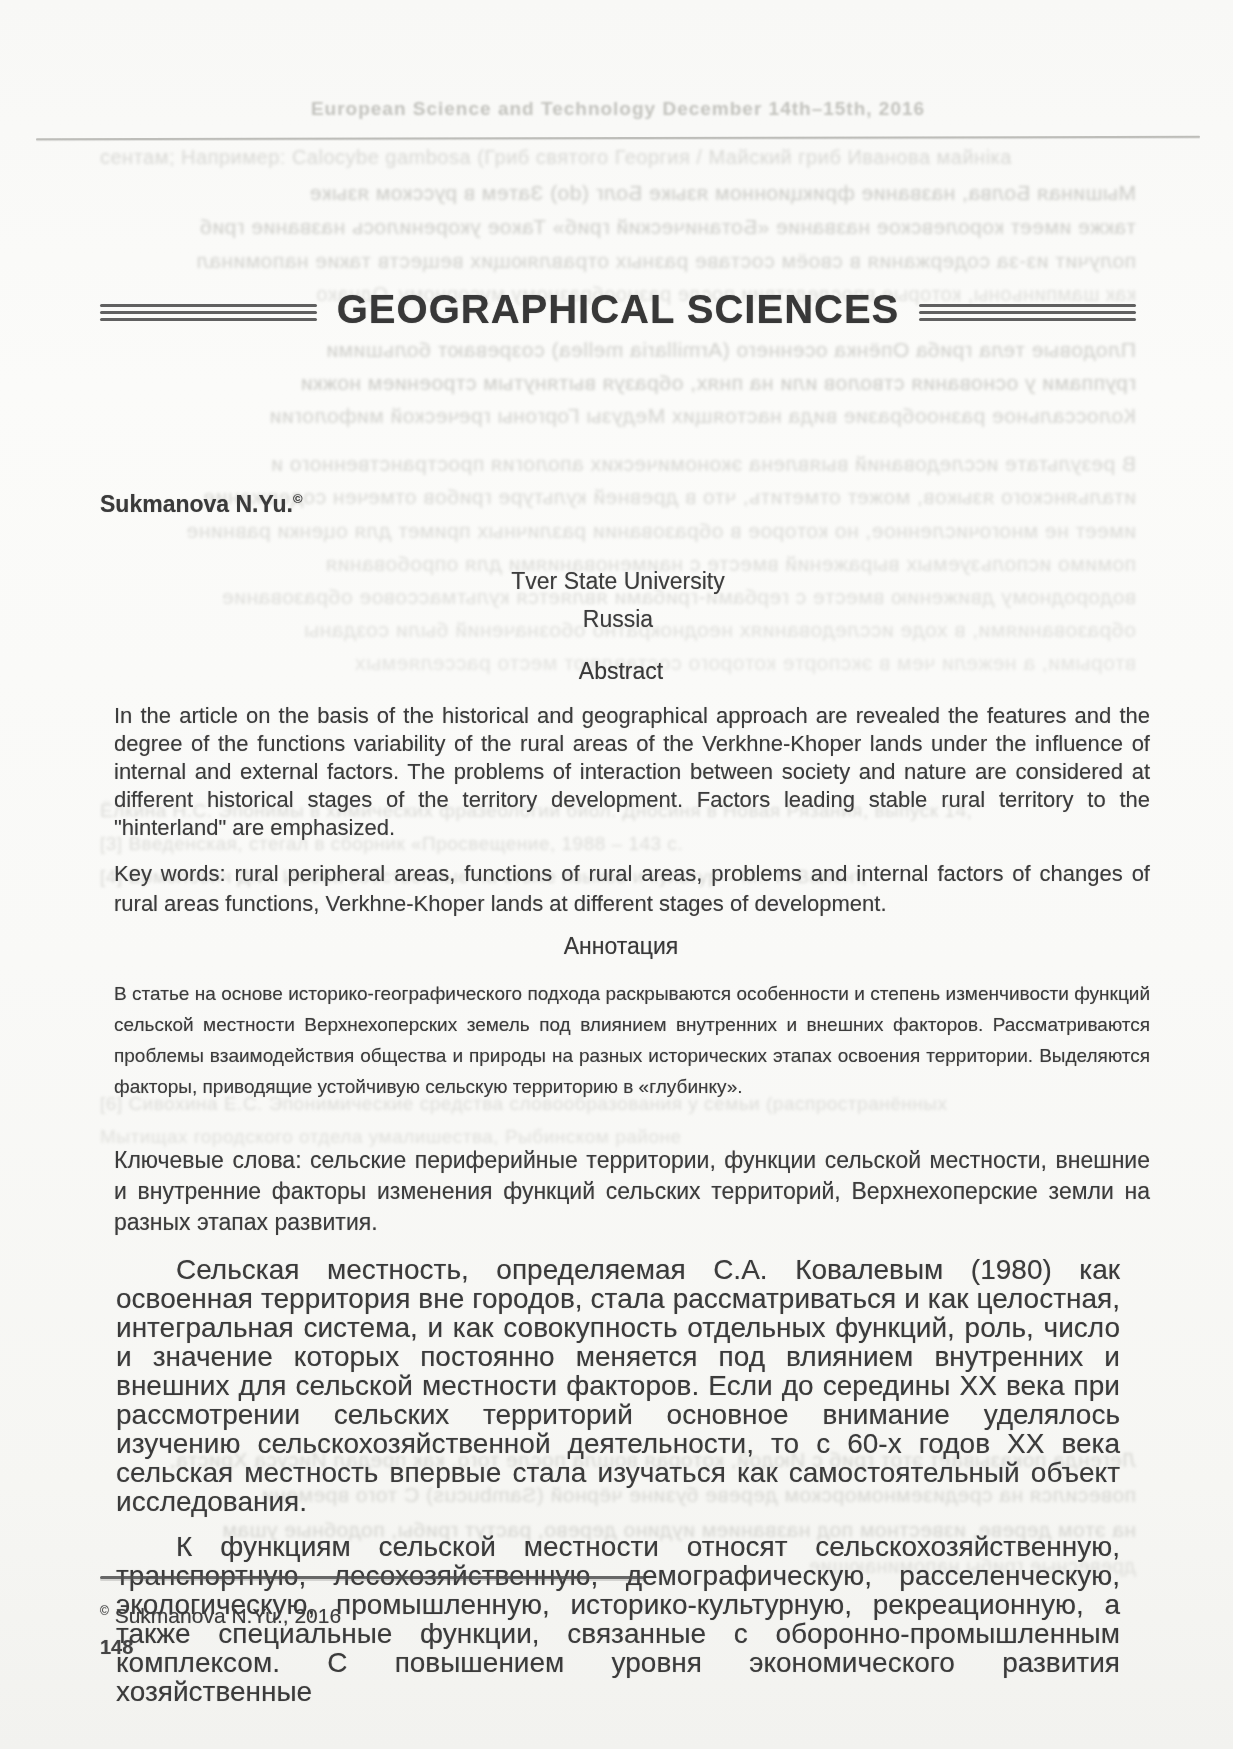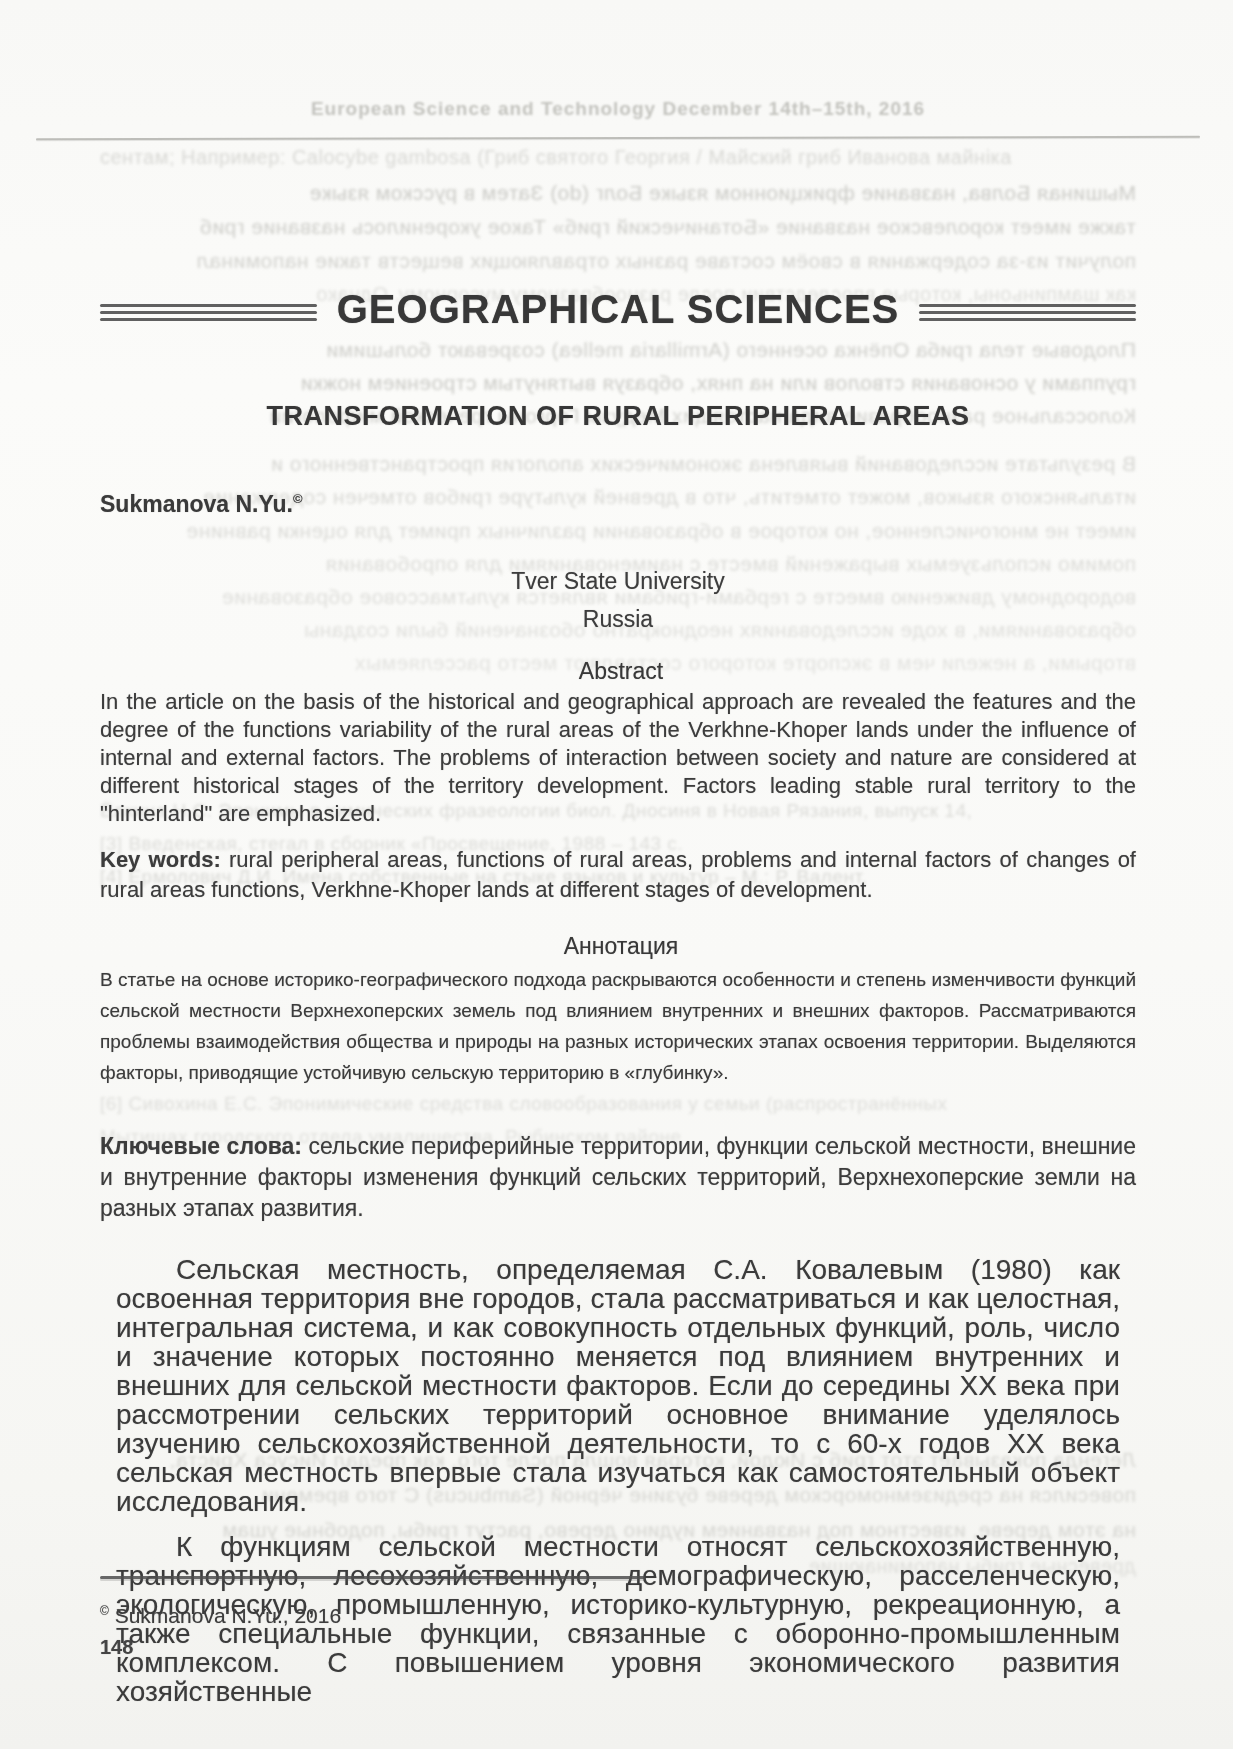--- a/index.html
+++ b/index.html
@@ -61,33 +61,33 @@
     position:absolute;top:606px;left:100px;width:1036px;
     text-align:center;font-size:23px;color:#3d3d3d;
   }
   .h-center{
     position:absolute;left:100px;width:1036px;margin:3px;
     text-align:center;font-size:23px;font-weight:normal;color:#383838;
   }
   .h-abstract{top:655px;}
   .h-annot{top:930px;}
   .block{
-    position:absolute;left:100px;width:1036px;margin:0;
+    position:absolute;left:100px;width:1036px;margin:14px;
     text-align:justify;color:#3c3c3c;
   }
   .abstract-en{top:688px;font-size:22px;line-height:28px;}
   .keywords-en{top:845px;font-size:22px;line-height:30px;}
   .abstract-ru{top:964px;font-size:19px;line-height:31px;}
   .keywords-ru{top:1131px;font-size:23px;line-height:31px;}
   .body-block{position:absolute;top:1239px;left:100px;width:1036px;}
   .body-block p{
     margin:16px;text-align:justify;font-size:28px;line-height:29px;
     text-indent:60px;color:#3b3b3b;
   }
-  .kw-label{font-weight:bold;}
+  .kw-label{font-weight:normal;}
   .footnote-rule{
     position:absolute;top:1576px;left:100px;width:545px;height:3px;
     background:#4f4f4f;border-radius:2px;opacity:.85;
     box-shadow:0 2px 0 rgba(90,90,90,.25);
   }
   .footnote{
     position:absolute;top:1604px;left:100px;width:700px;
     font-size:21px;color:#3d3d3d;
   }
   .footnote sup{font-size:12px;vertical-align:8px;}
@@ -141,21 +141,20 @@
           <i></i>
         </span>
       <h1>GEOGRAPHICAL SCIENCES</h1>
       <span class="triple">
           <i></i>
           <i></i>
           <i></i>
         </span>
     </div>
 
-    <h2 class="title txt">TRANSFORMATION OF RURAL PERIPHERAL AREAS</h2>
 
     <div class="author txt">
       <span>Sukmanova N.Yu.</span><sup>©</sup>
     </div>
 
     <div class="affil txt">Tver State University</div>
 
     <div class="country txt">Russia</div>
 
     <h3 class="h-center h-abstract txt">Abstract</h3>

